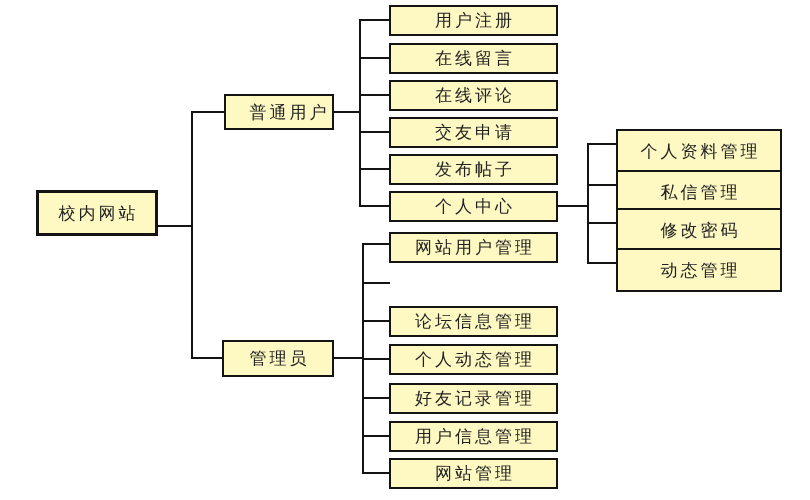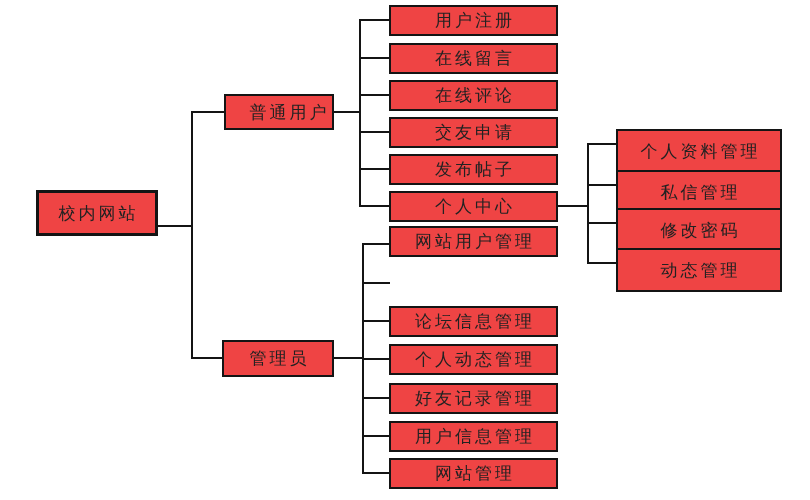--- a/index.html
+++ b/index.html
@@ -12,21 +12,21 @@
     overflow: hidden;
   }
   .connectors {
     position: absolute;
     left: 0; top: 0;
     width: 810px; height: 500px;
   }
   .node {
     position: absolute;
     box-sizing: border-box;
-    background: #ef4444;
+    background: #fef9c3;
     border: 2px solid #141414;
     display: flex;
     align-items: center;
     justify-content: center;
     color: #222222;
     font-size: 17px;
     letter-spacing: 3px;
     text-indent: 3px;
     white-space: nowrap;
   }
@@ -88,21 +88,21 @@
   <div class="node lvl1 branch-user">普通用户</div>
   <div class="node lvl1 branch-admin">管理员</div>
 
   <div class="node colA" style="top:5px">用户注册</div>
   <div class="node colA" style="top:43px">在线留言</div>
   <div class="node colA" style="top:117px">交友申请</div>
   <div class="node colA" style="top:80px">在线评论</div>
   <div class="node colA" style="top:154px">发布帖子</div>
   <div class="node colA" style="top:191px">个人中心</div>
 
-  <div class="node colA" style="top:226px">网站用户管理</div>
+  <div class="node colA" style="top:232px">网站用户管理</div>
   <div class="node colA" style="top:306px">论坛信息管理</div>
   <div class="node colA" style="top:344px">个人动态管理</div>
   <div class="node colA" style="top:383px">好友记录管理</div>
   <div class="node colA" style="top:421px">用户信息管理</div>
   <div class="node colA" style="top:458px">网站管理</div>
 
   <div class="node colB" style="top:129px">个人资料管理</div>
   <div class="node colB" style="top:170px">私信管理</div>
   <div class="node colB" style="top:208px">修改密码</div>
   <div class="node colB" style="top:248px">动态管理</div>

